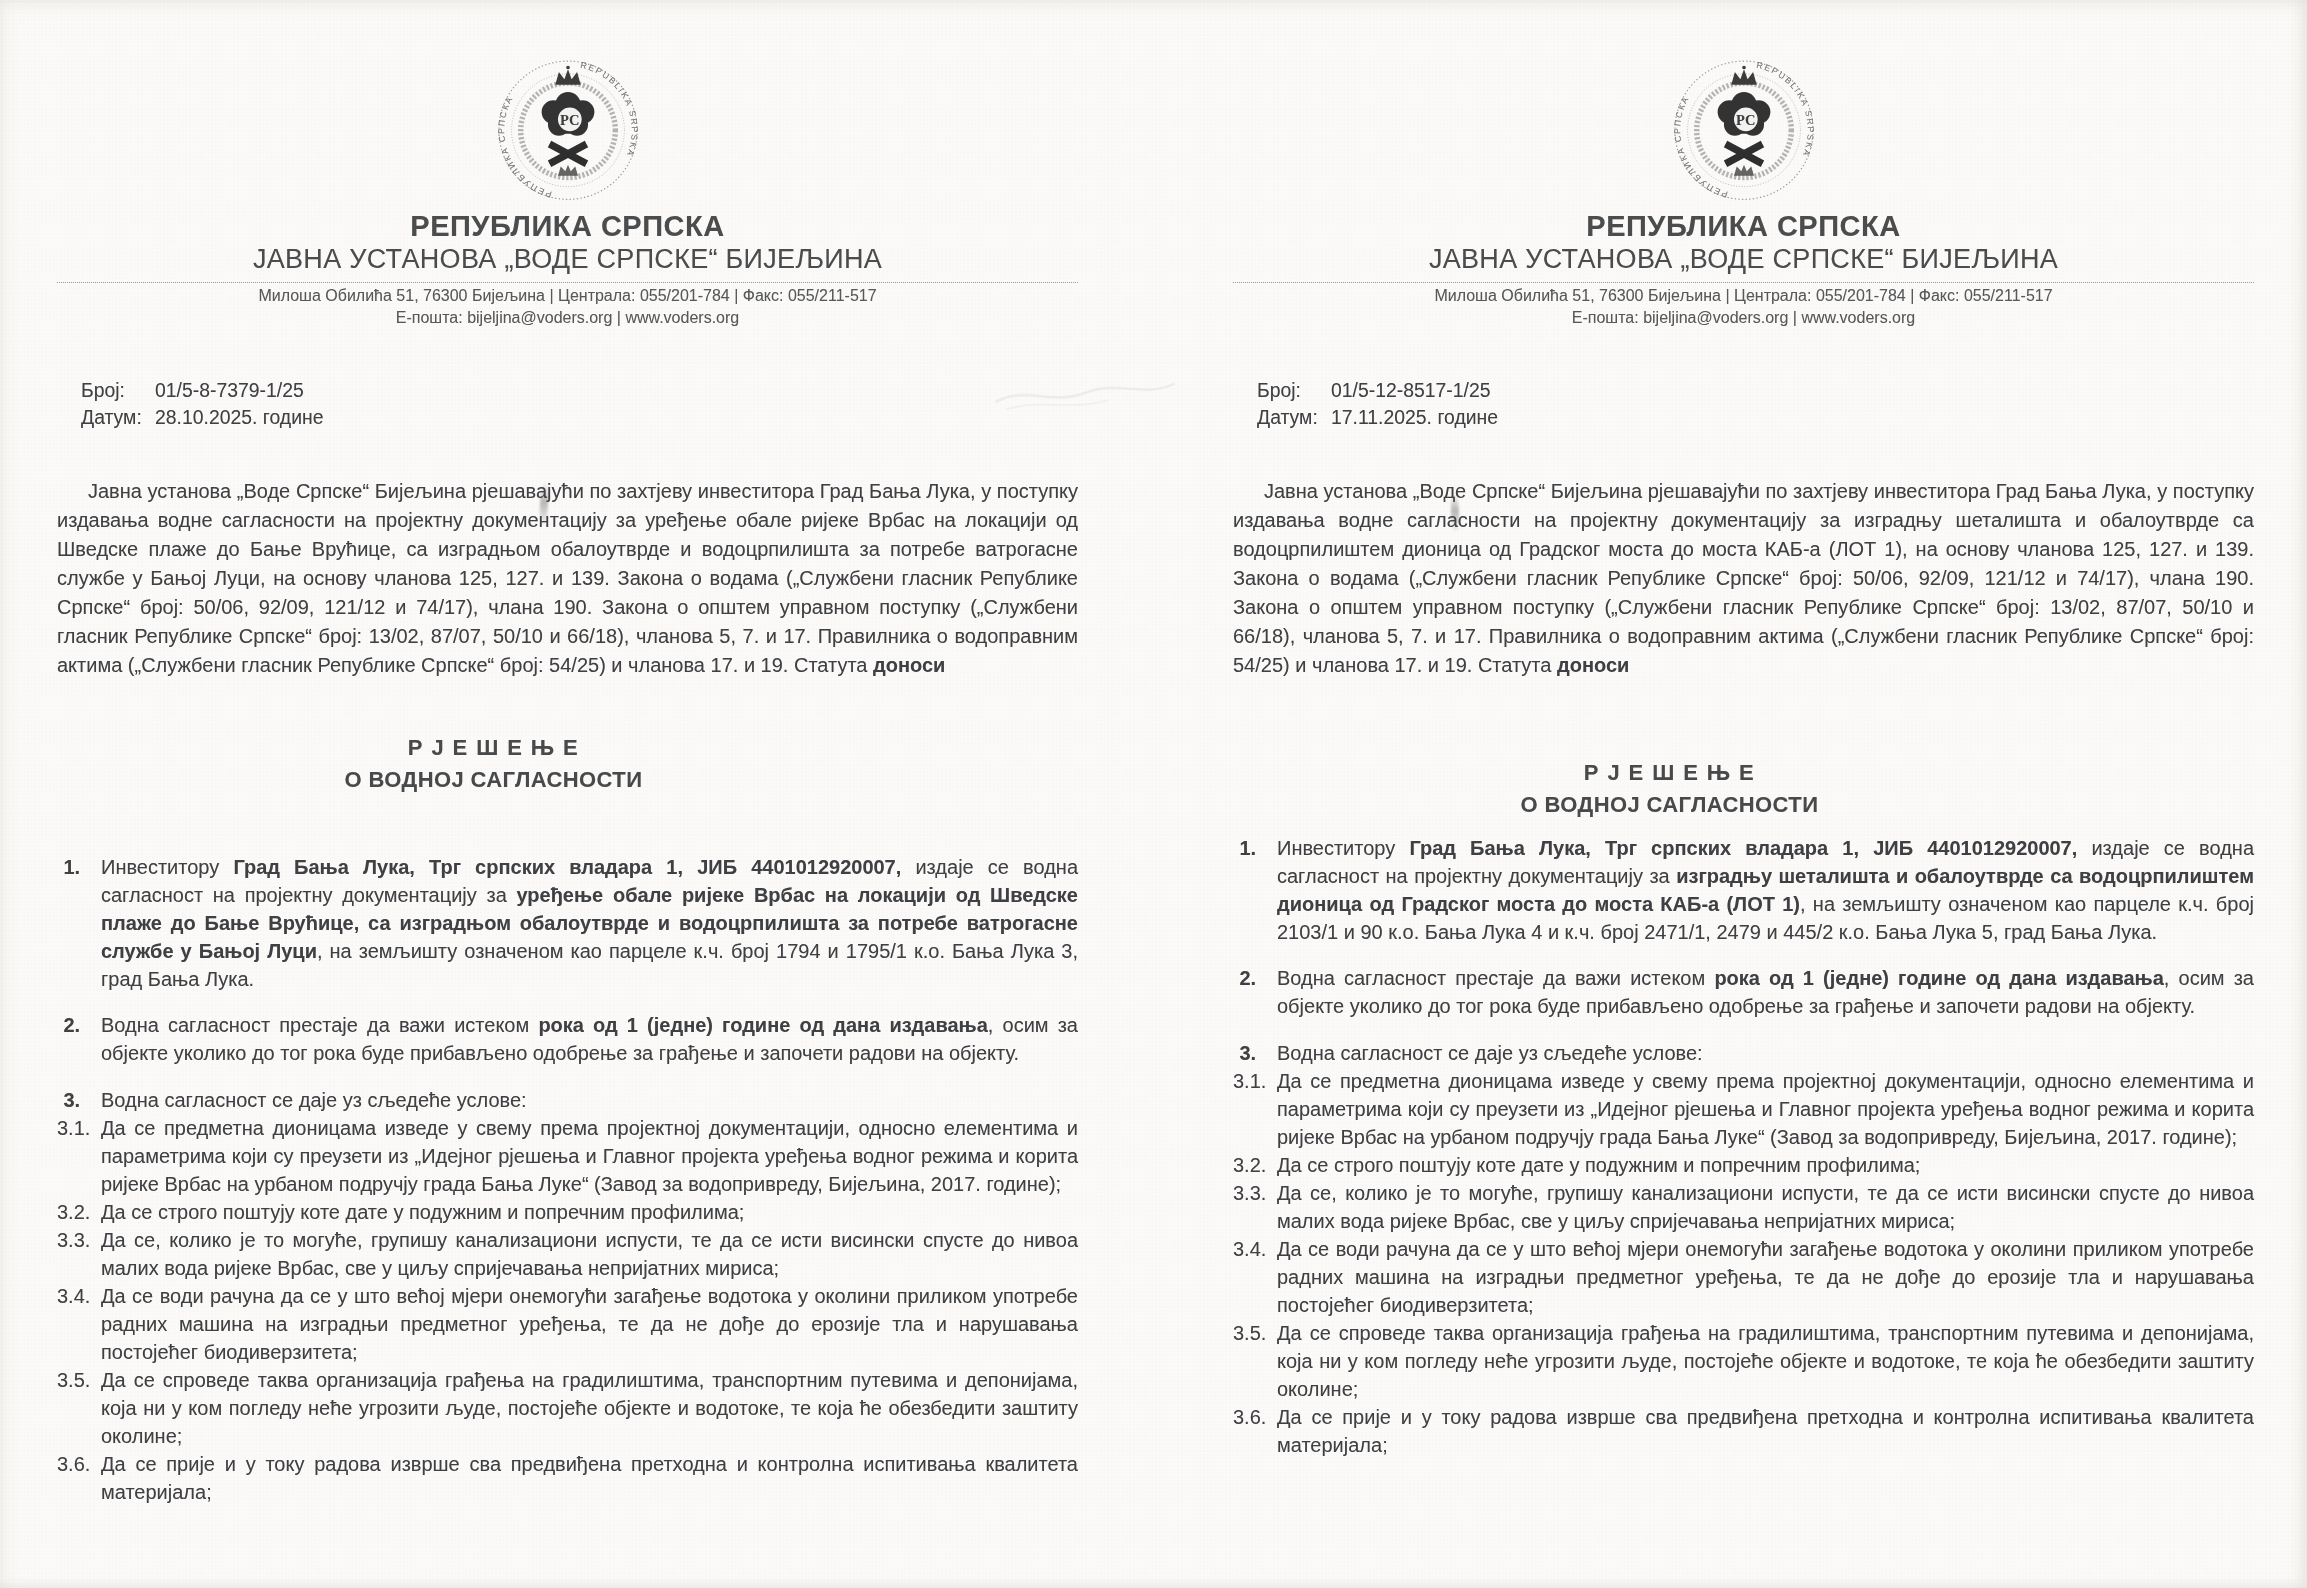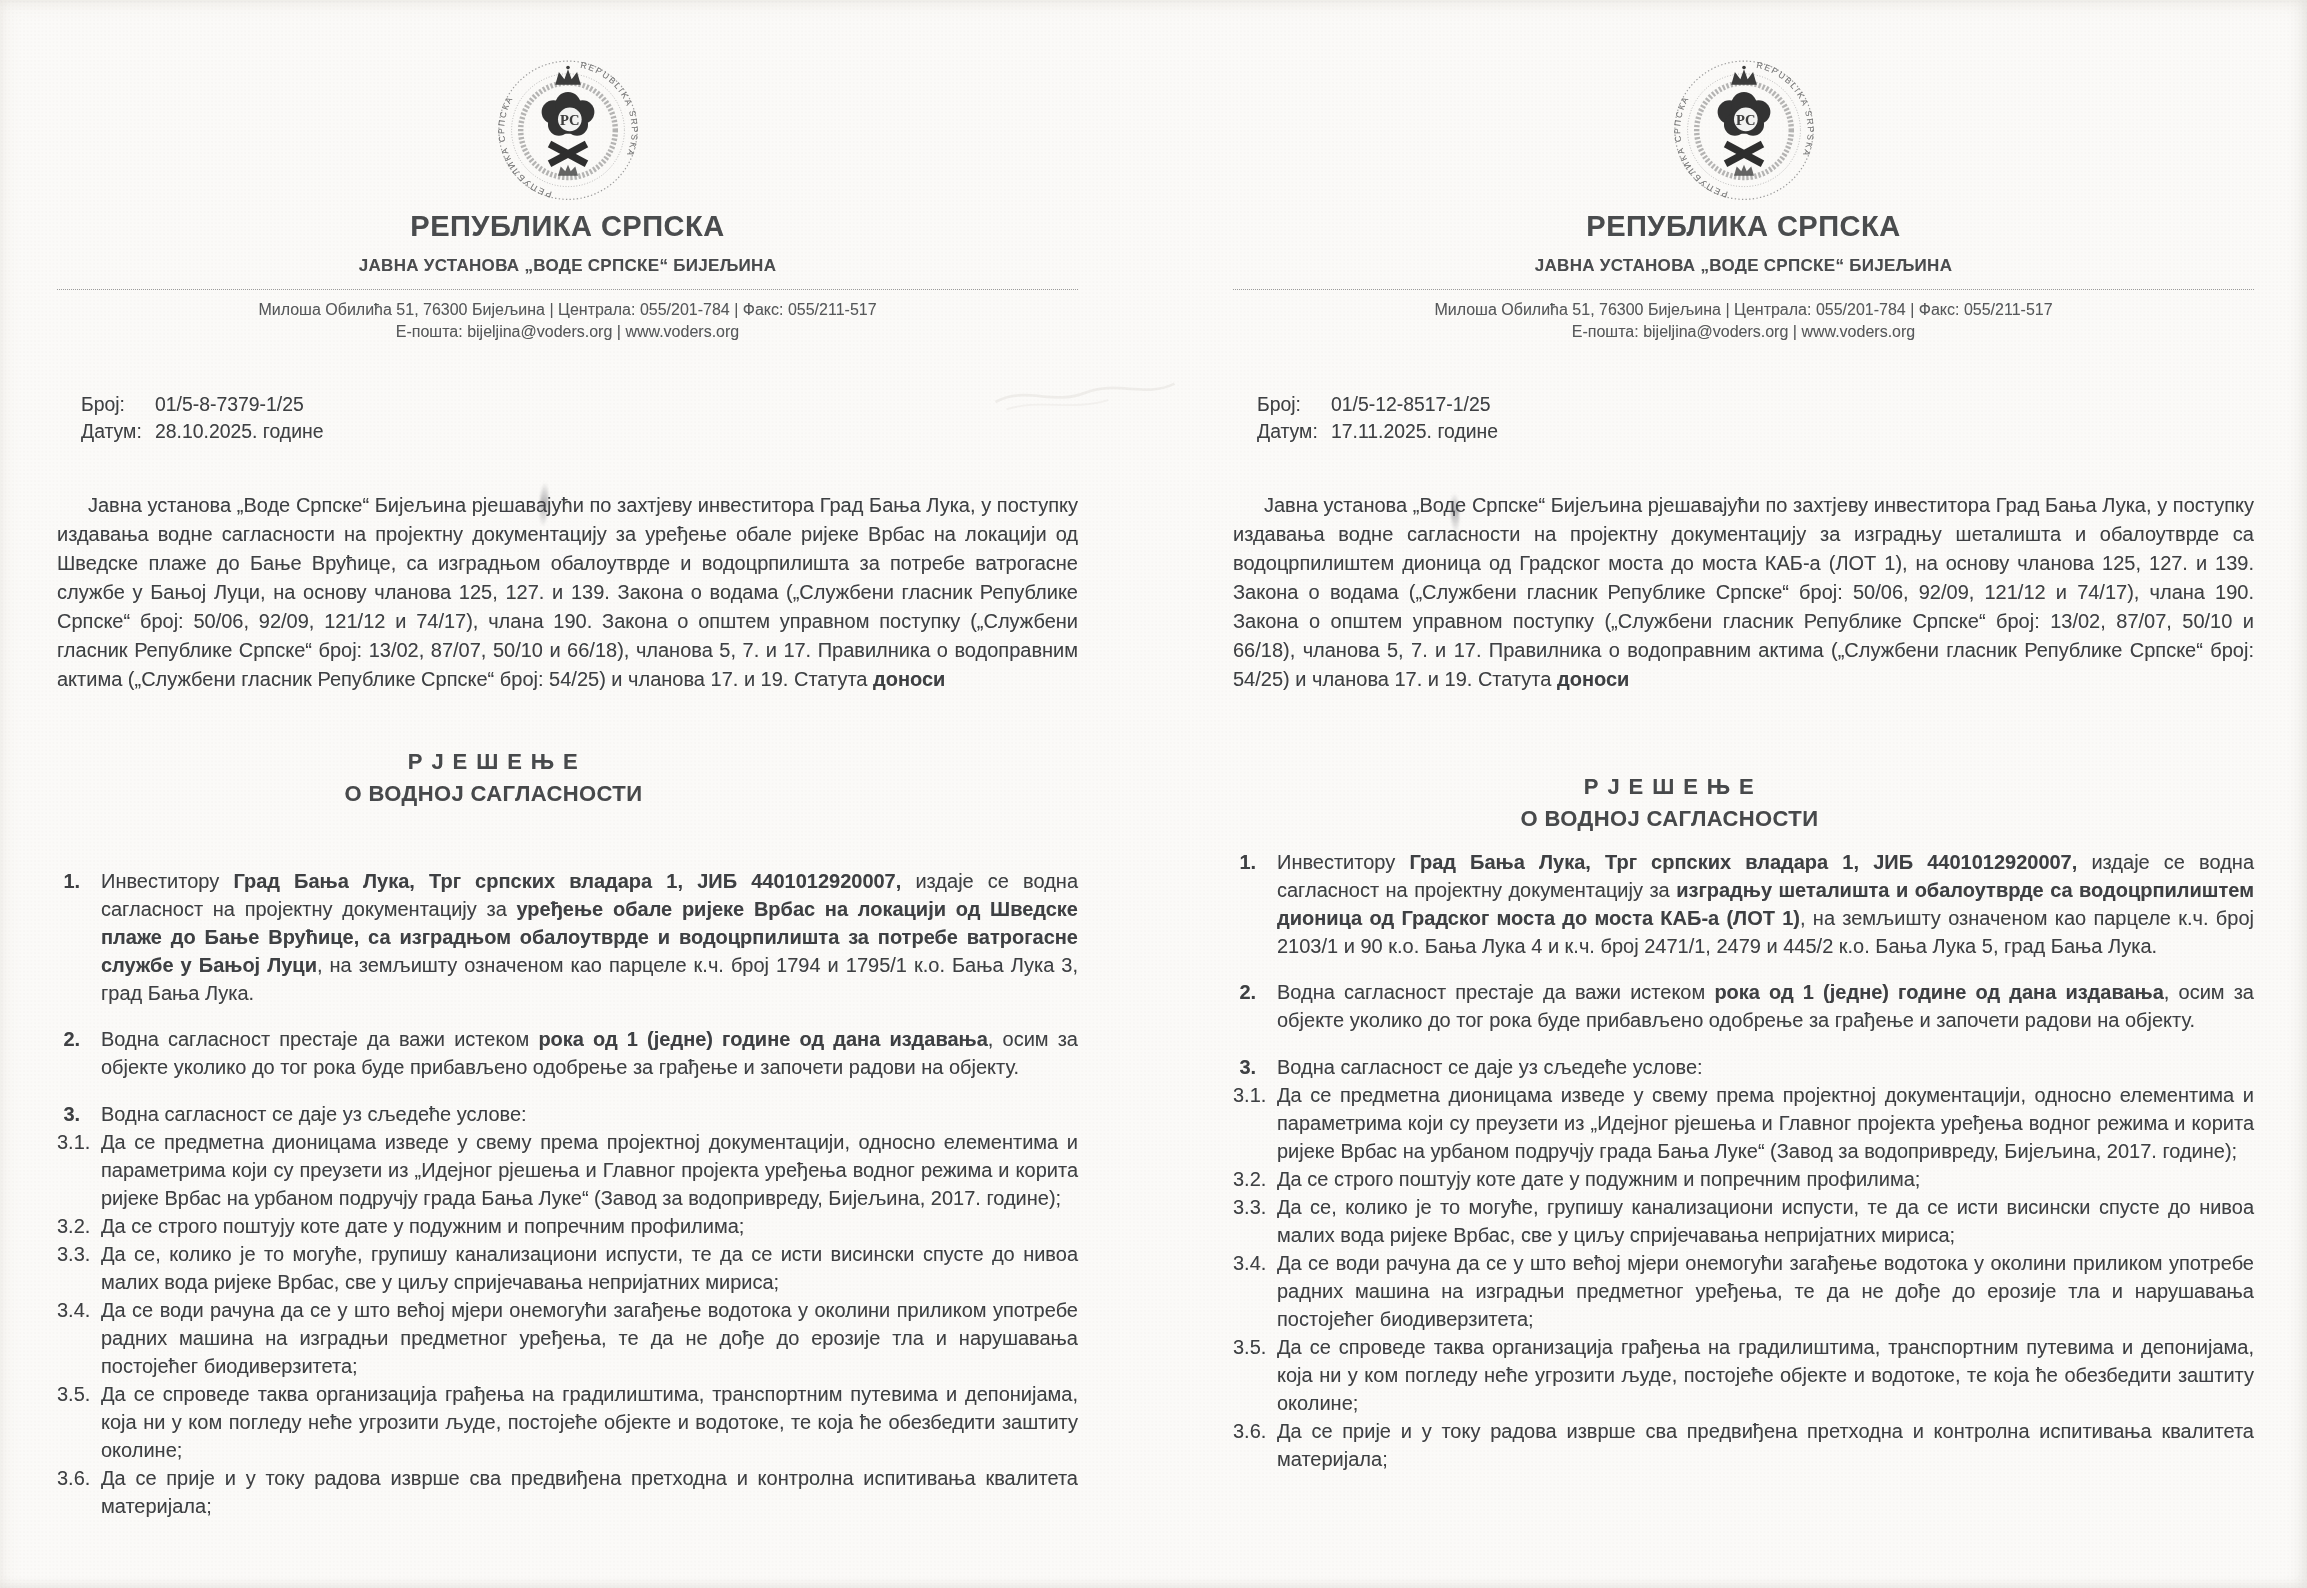--- a/index.html
+++ b/index.html
@@ -21,23 +21,23 @@
   .page-right{left:1154px;}
   .content{position:relative;}
   .page-left  .content{margin-left:57px;width:1021px;}
   .page-right .content{margin-left:79px;width:1021px;}
 
   
   .seal-wrap{display:flex;justify-content:center;padding-top:52px;}
   .seal-wrap svg{width:146px;height:151px;}
   .org-head{text-align:center;margin-top:7.4px;}
   .doc-title{font-size:29px;font-weight:bold;color:#4a4c4e;letter-spacing:0.5px;line-height:33px;}
-  .doc-subtitle{font-size:17px;font-weight:bold;color:#4a4c4e;letter-spacing:0.3px;margin-top:9px;line-height:28px;}
+  .doc-subtitle{font-size:27px;font-weight:normal;color:#4a4c4e;letter-spacing:0.3px;margin-top:2px;line-height:28px;}
   .divider{border-bottom:1.8px dotted #9b9b9b;margin-top:8.3px;height:0;}
-  .addr{text-align:center;font-size:16px;color:#56585a;margin-top:10px;line-height:19.4px;}
+  .addr{text-align:center;font-size:16px;color:#56585a;margin-top:3px;line-height:19.4px;}
   .addr-2{margin-top:2.8px;}
 
   
   .numdate{margin-top:50px;margin-left:24px;font-size:19.4px;color:#3e4043;}
   .numdate .row{display:flex;line-height:27px;align-items:center;}
   .numdate .lbl{width:74px;flex:0 0 74px;}
 
   
   .intro{margin-top:46px;font-size:20px;line-height:29px;color:#3e4043;
          text-align:justify;text-indent:31px;}

